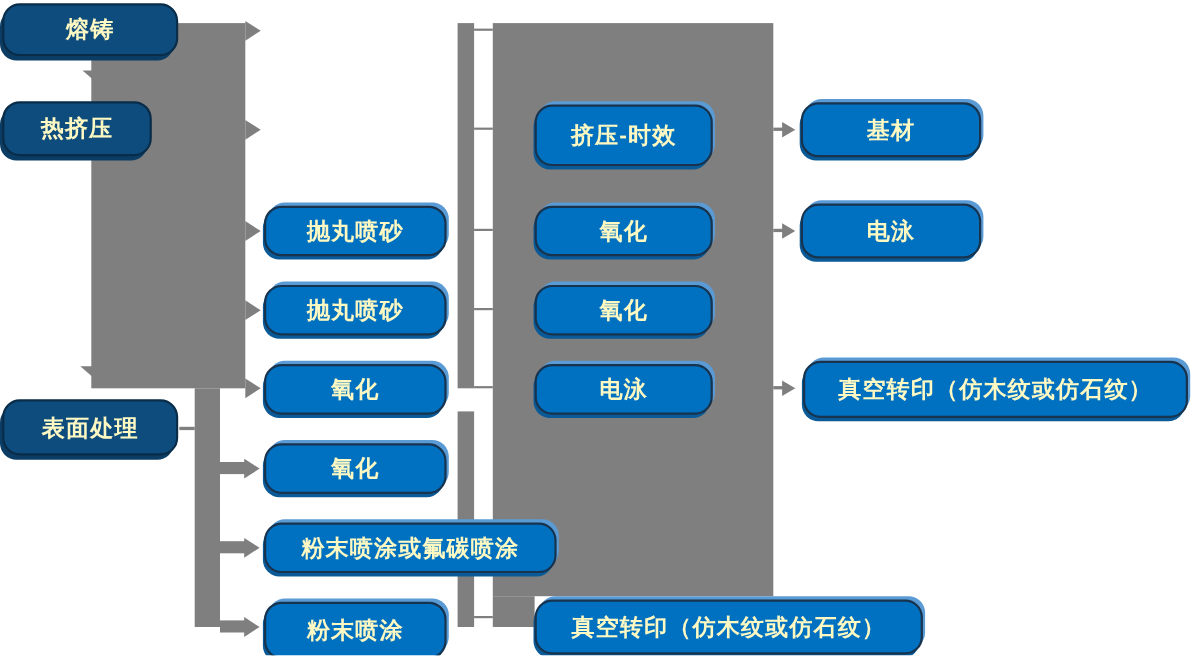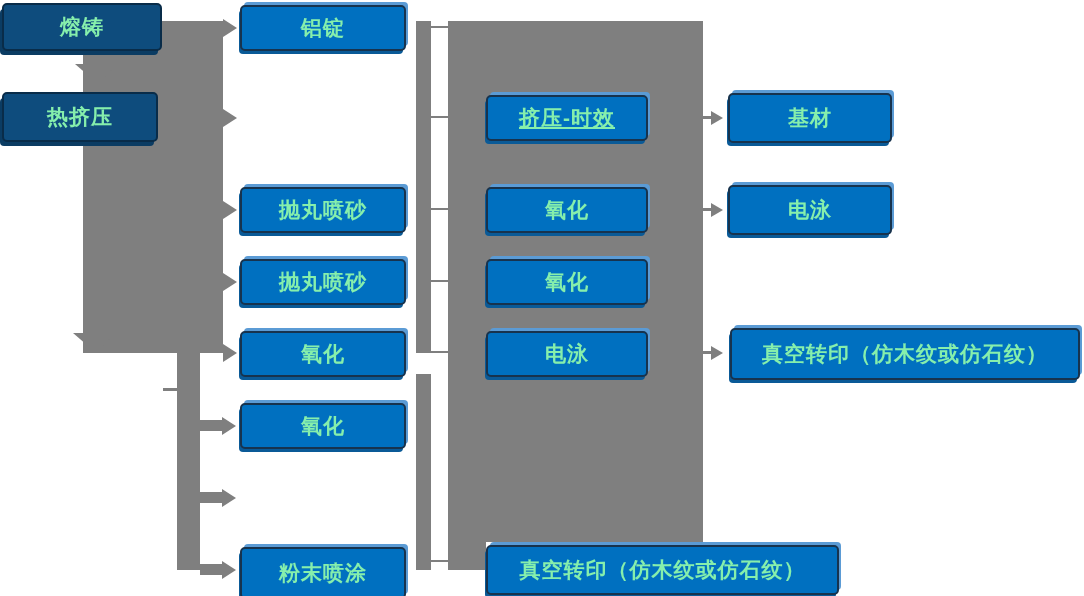--- a/index.html
+++ b/index.html
@@ -3,22 +3,22 @@
 <meta charset="utf-8">
 <style>
   html,body{margin:0;padding:0;background:#fff;}
   #stage{
     position:relative;width:1084px;height:596px;background:#ffffff;overflow:hidden;
     font-family:"Liberation Sans","DejaVu Sans",sans-serif;
   }
   
   .node{
     position:absolute;display:flex;align-items:center;justify-content:center;
-    color:#86efac;font-weight:bold;font-size:21px;text-align:center;
-    border-radius:5px;box-sizing:border-box;letter-spacing:1px;white-space:nowrap;
+    color:#fef9c3;font-weight:bold;font-size:21px;text-align:center;
+    border-radius:16px;box-sizing:border-box;letter-spacing:1px;white-space:nowrap;
   }
   .blue{
     background:#0070C0;border:2px solid #17334e;
     box-shadow:3px -4px 0 -1px #5B9BD5, -2px 4px 0 -1px #0a5a97;
   }
   .navy{
     background:#0E4C7D;border:2px solid #092c49;
     box-shadow:-3px 5px 0 -1px #0B3C63;
   }
   
@@ -66,30 +66,31 @@
   <div class="g z1" style="left:448px;top:542px;width:38px;height:28px;"></div>
 
   <div class="g z1" style="left:703px;top:116px;width:10px;height:3px;"></div>
   <div class="tri tri-right-sm z1" style="left:711px;top:111px;"></div>
   <div class="g z1" style="left:703px;top:208px;width:10px;height:3px;"></div>
   <div class="tri tri-right-sm z1" style="left:711px;top:203px;"></div>
   <div class="g z1" style="left:703px;top:351px;width:10px;height:3px;"></div>
   <div class="tri tri-right-sm z1" style="left:711px;top:346px;"></div>
 
   <div class="node navy" style="left:2px;top:3px;width:160px;height:48px;">熔铸</div>
-  <div class="node navy" style="left:2px;top:92px;width:156px;height:50px;">热挤压</div>
+  <div class="node navy" style="left:2px;top:92px;width:136px;height:50px;">热挤压</div>
+  <div class="node navy" style="left:2px;top:363px;width:160px;height:51px;">表面处理</div>
 
-  <div class="node blue" style="left:240px;top:5px;width:166px;height:46px;">铝锭</div>
   <div class="node blue" style="left:240px;top:187px;width:166px;height:46px;">抛丸喷砂</div>
   <div class="node blue" style="left:240px;top:259px;width:166px;height:46px;">抛丸喷砂</div>
   <div class="node blue" style="left:240px;top:331px;width:166px;height:46px;">氧化</div>
   <div class="node blue" style="left:240px;top:403px;width:166px;height:46px;">氧化</div>
+  <div class="node blue" style="left:240px;top:475px;width:266px;height:46px;">粉末喷涂或氟碳喷涂</div>
   <div class="node blue" style="left:240px;top:547px;width:166px;height:52px;">粉末喷涂</div>
 
-  <div class="node blue" style="left:486px;top:95px;width:162px;height:46px;text-decoration:underline;">挤压-时效</div>
+  <div class="node blue" style="left:486px;top:95px;width:162px;height:56px;">挤压-时效</div>
   <div class="node blue" style="left:486px;top:187px;width:162px;height:46px;">氧化</div>
   <div class="node blue" style="left:486px;top:259px;width:162px;height:46px;">氧化</div>
   <div class="node blue" style="left:486px;top:331px;width:162px;height:46px;">电泳</div>
   <div class="node blue" style="left:486px;top:545px;width:353px;height:50px;">真空转印（仿木纹或仿石纹）</div>
 
   <div class="node blue" style="left:728px;top:93px;width:164px;height:50px;">基材</div>
   <div class="node blue" style="left:728px;top:185px;width:164px;height:50px;">电泳</div>
   <div class="node blue" style="left:730px;top:328px;width:350px;height:52px;">真空转印（仿木纹或仿石纹）</div>
 
 </div>

